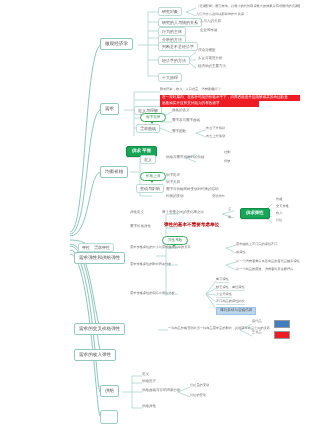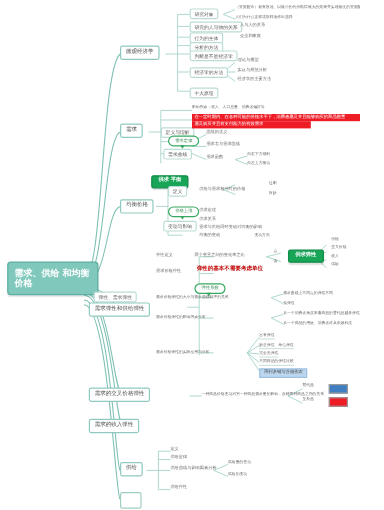--- a/index.html
+++ b/index.html
@@ -167,24 +167,20 @@
       <path d="M132,376 L132,408"></path>
       <path d="M132,376 L142,376"></path>
       <path d="M132,383 L142,383"></path>
       <path d="M132,392 L142,392"></path>
       <path d="M132,408 L142,408"></path>
       <path d="M178,392 L190,387"></path>
       <path d="M178,392 L190,397"></path>
     </g>
   </svg>
 
-  <div class="node root" style="left:6px;top:218px;">
-    <span>需求、供给
-和均衡价格</span>
-  </div>
 
   <div class="node lvl1" style="left:100px;top:38px;">
     <span>微观经济学</span>
   </div>
 
   <div class="node lvl2" style="left:158px;top:7px;">
     <span>研究对象</span>
   </div>
   <div class="node leaf tiny" style="left:196px;top:5px;">（资源配置）最有效地、以最小的代价取得最大的效果并实现最优的资源配置</div>
   <div class="node leaf tiny" style="left:196px;top:13px;">人们为什么这样或那样地作出选择</div>

